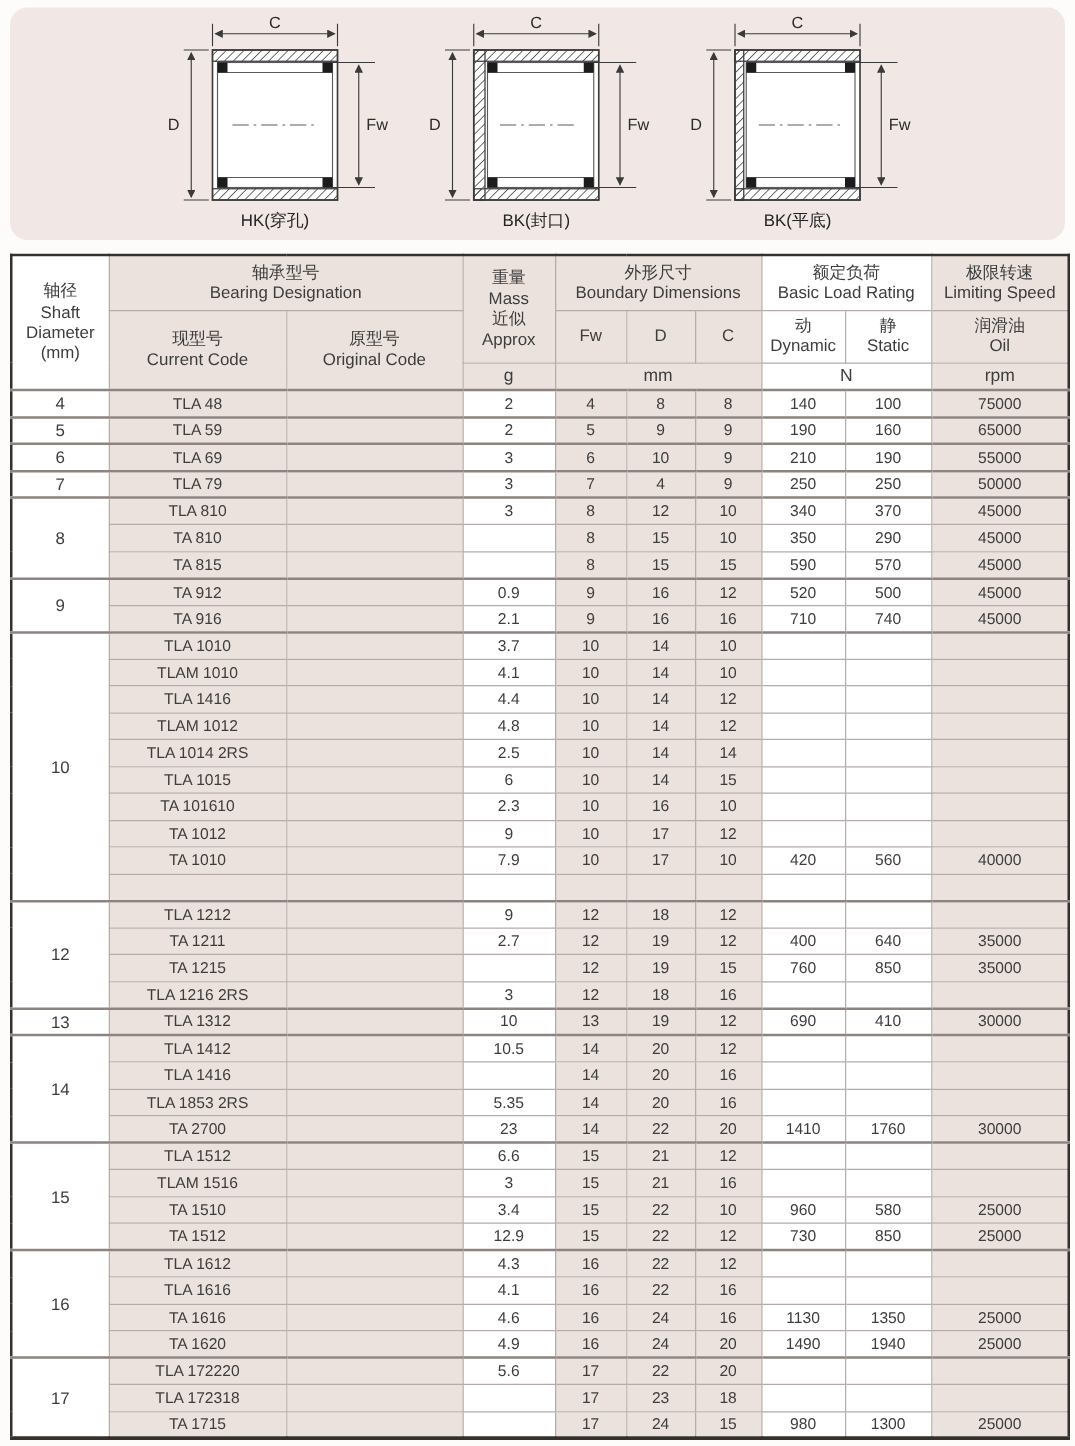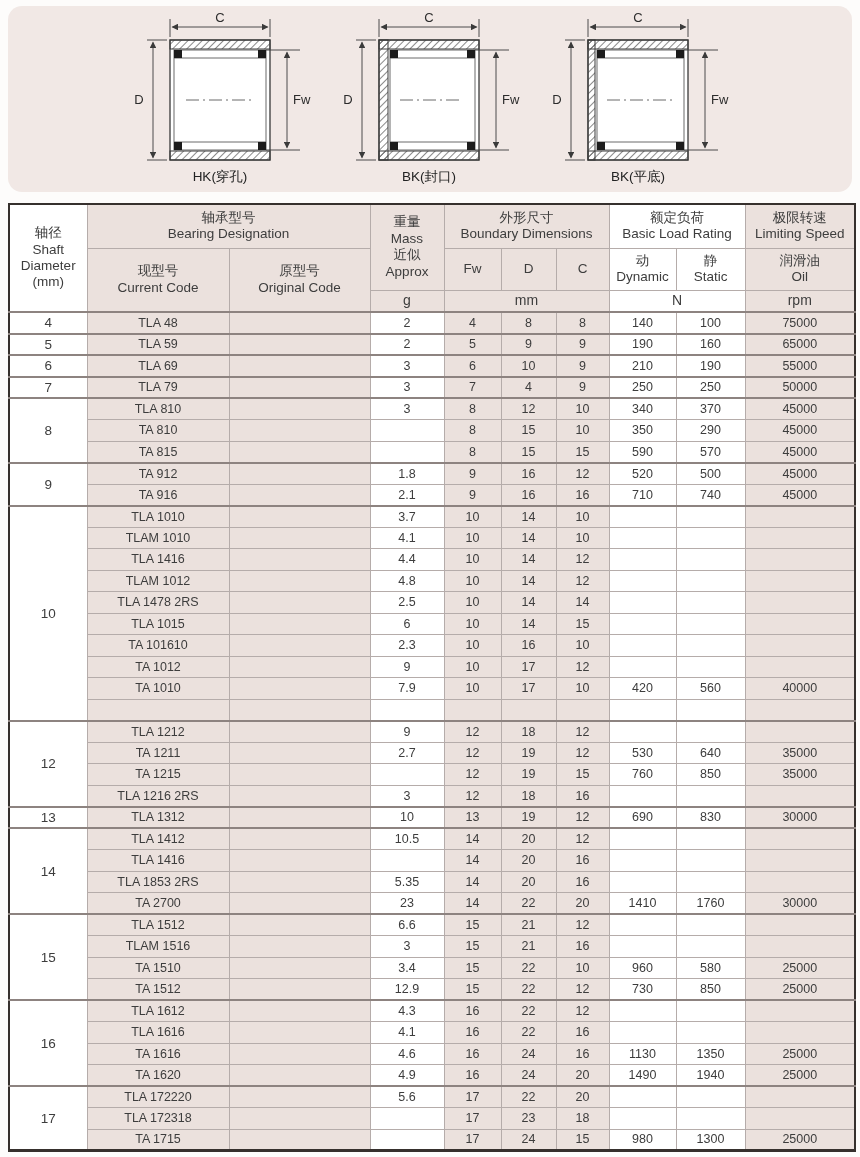--- a/index.html
+++ b/index.html
@@ -280,21 +280,21 @@
           <td class="pink">15</td>
           <td class="pink">15</td>
           <td>590</td>
           <td>570</td>
           <td class="pink">45000</td>
         </tr>
         <tr class="group-start">
           <td class="shaft" rowspan="2">9</td>
           <td class="pink left">TA 912</td>
           <td class="pink"></td>
-          <td>1.8</td>
+          <td>0.9</td>
           <td class="pink">9</td>
           <td class="pink">16</td>
           <td class="pink">12</td>
           <td>520</td>
           <td>500</td>
           <td class="pink">45000</td>
         </tr>
         <tr>
           <td class="pink left">TA 916</td>
           <td class="pink"></td>
@@ -345,21 +345,21 @@
           <td class="pink"></td>
           <td>4.8</td>
           <td class="pink">10</td>
           <td class="pink">14</td>
           <td class="pink">12</td>
           <td></td>
           <td></td>
           <td class="pink"></td>
         </tr>
         <tr>
-          <td class="pink left">TLA 1478 2RS</td>
+          <td class="pink left">TLA 1014 2RS</td>
           <td class="pink"></td>
           <td>2.5</td>
           <td class="pink">10</td>
           <td class="pink">14</td>
           <td class="pink">14</td>
           <td></td>
           <td></td>
           <td class="pink"></td>
         </tr>
         <tr>
@@ -429,21 +429,21 @@
           <td></td>
           <td class="pink"></td>
         </tr>
         <tr>
           <td class="pink left">TA 1211</td>
           <td class="pink"></td>
           <td>2.7</td>
           <td class="pink">12</td>
           <td class="pink">19</td>
           <td class="pink">12</td>
-          <td>530</td>
+          <td>400</td>
           <td>640</td>
           <td class="pink">35000</td>
         </tr>
         <tr>
           <td class="pink left">TA 1215</td>
           <td class="pink"></td>
           <td></td>
           <td class="pink">12</td>
           <td class="pink">19</td>
           <td class="pink">15</td>
@@ -464,21 +464,21 @@
         </tr>
         <tr class="group-start">
           <td class="shaft" rowspan="1">13</td>
           <td class="pink left">TLA 1312</td>
           <td class="pink"></td>
           <td>10</td>
           <td class="pink">13</td>
           <td class="pink">19</td>
           <td class="pink">12</td>
           <td>690</td>
-          <td>830</td>
+          <td>410</td>
           <td class="pink">30000</td>
         </tr>
         <tr class="group-start">
           <td class="shaft" rowspan="4">14</td>
           <td class="pink left">TLA 1412</td>
           <td class="pink"></td>
           <td>10.5</td>
           <td class="pink">14</td>
           <td class="pink">20</td>
           <td class="pink">12</td>

